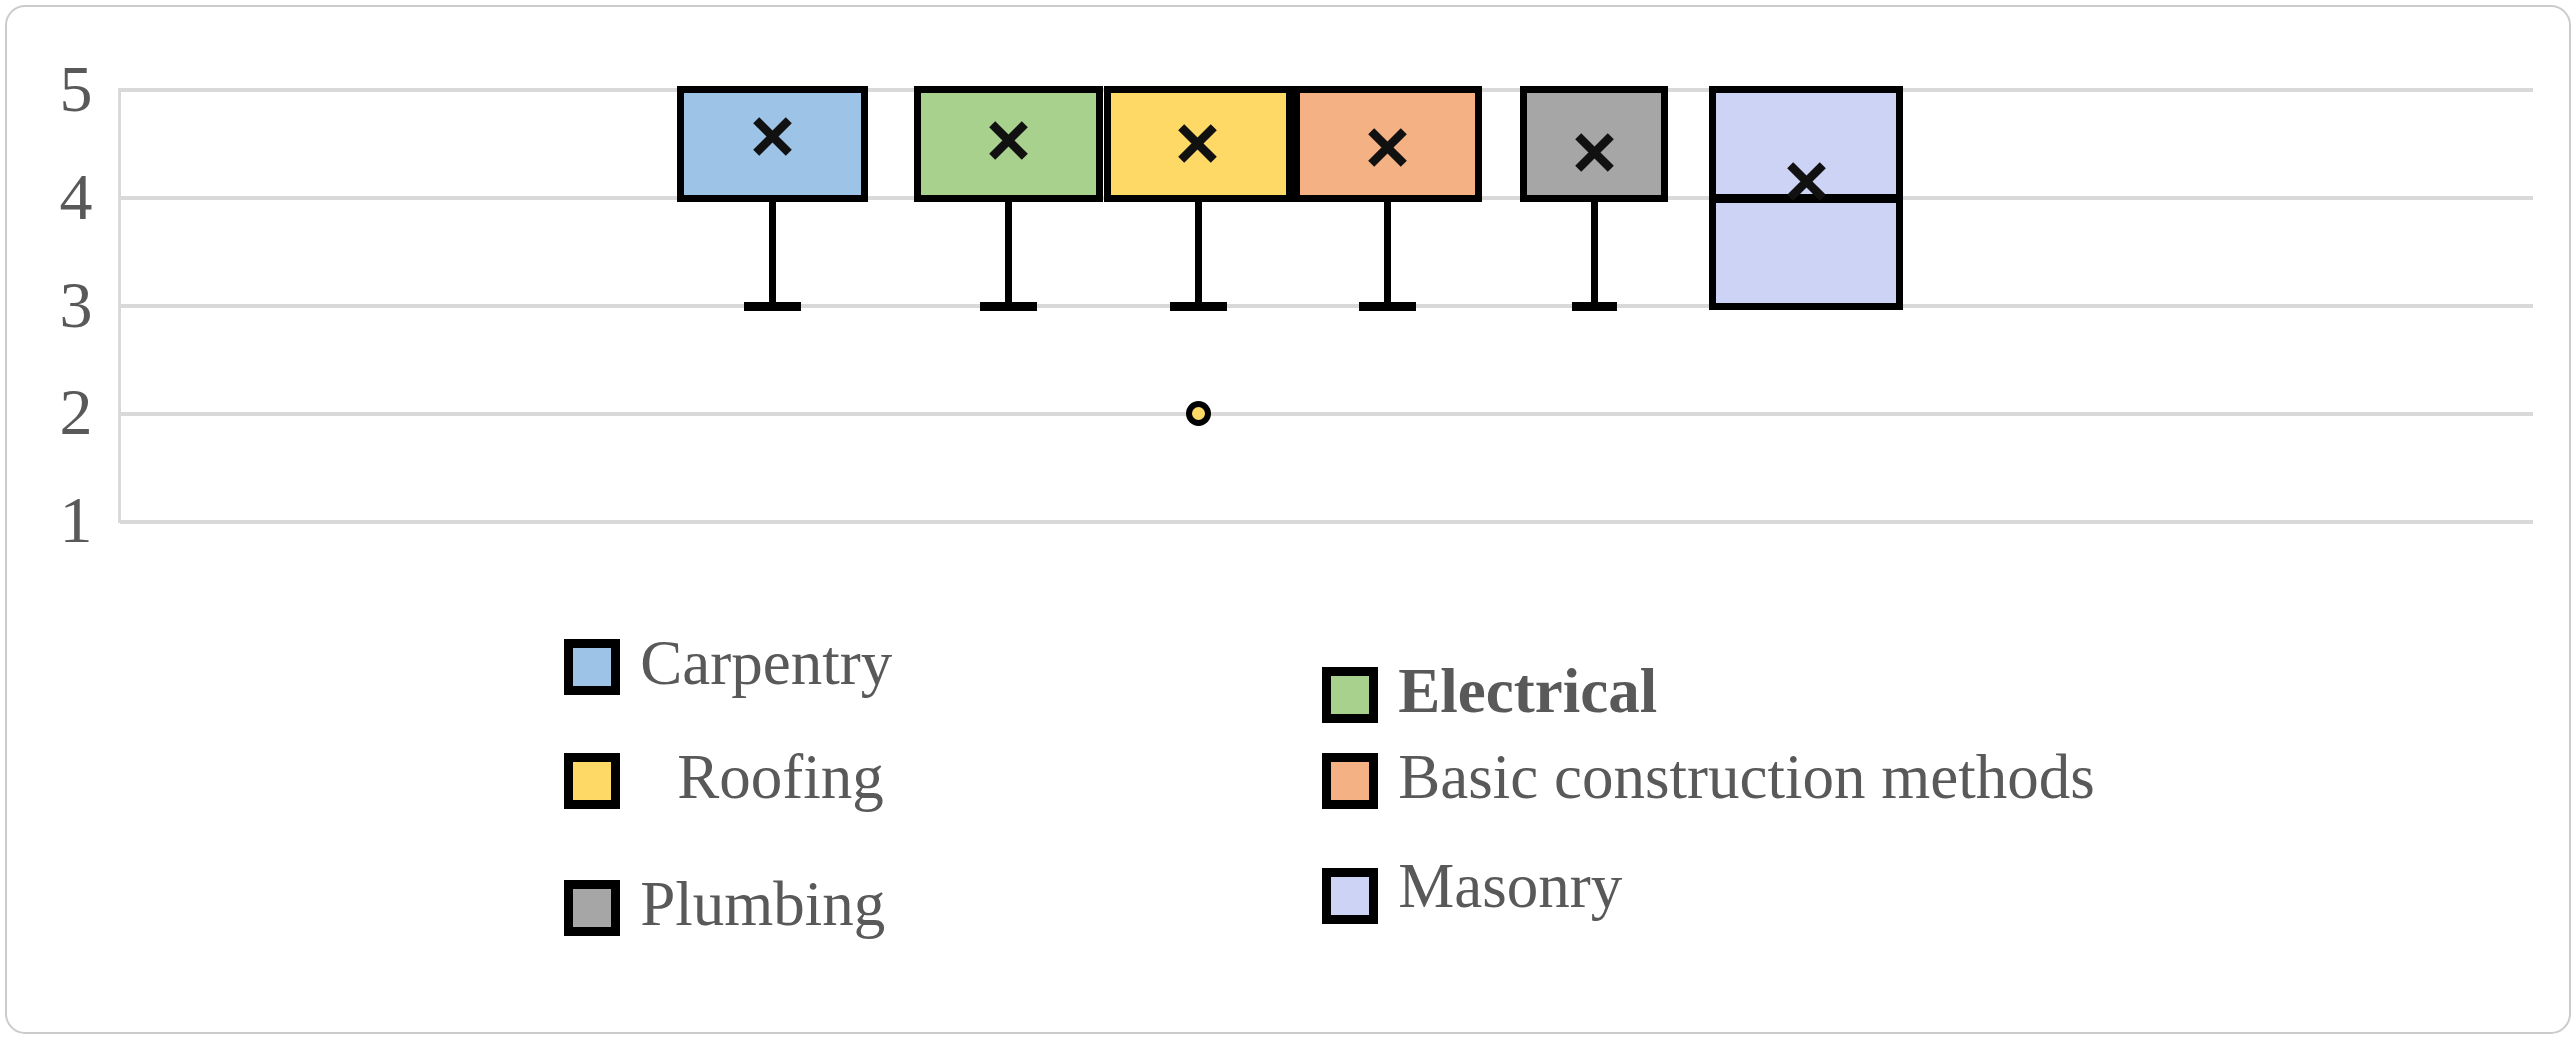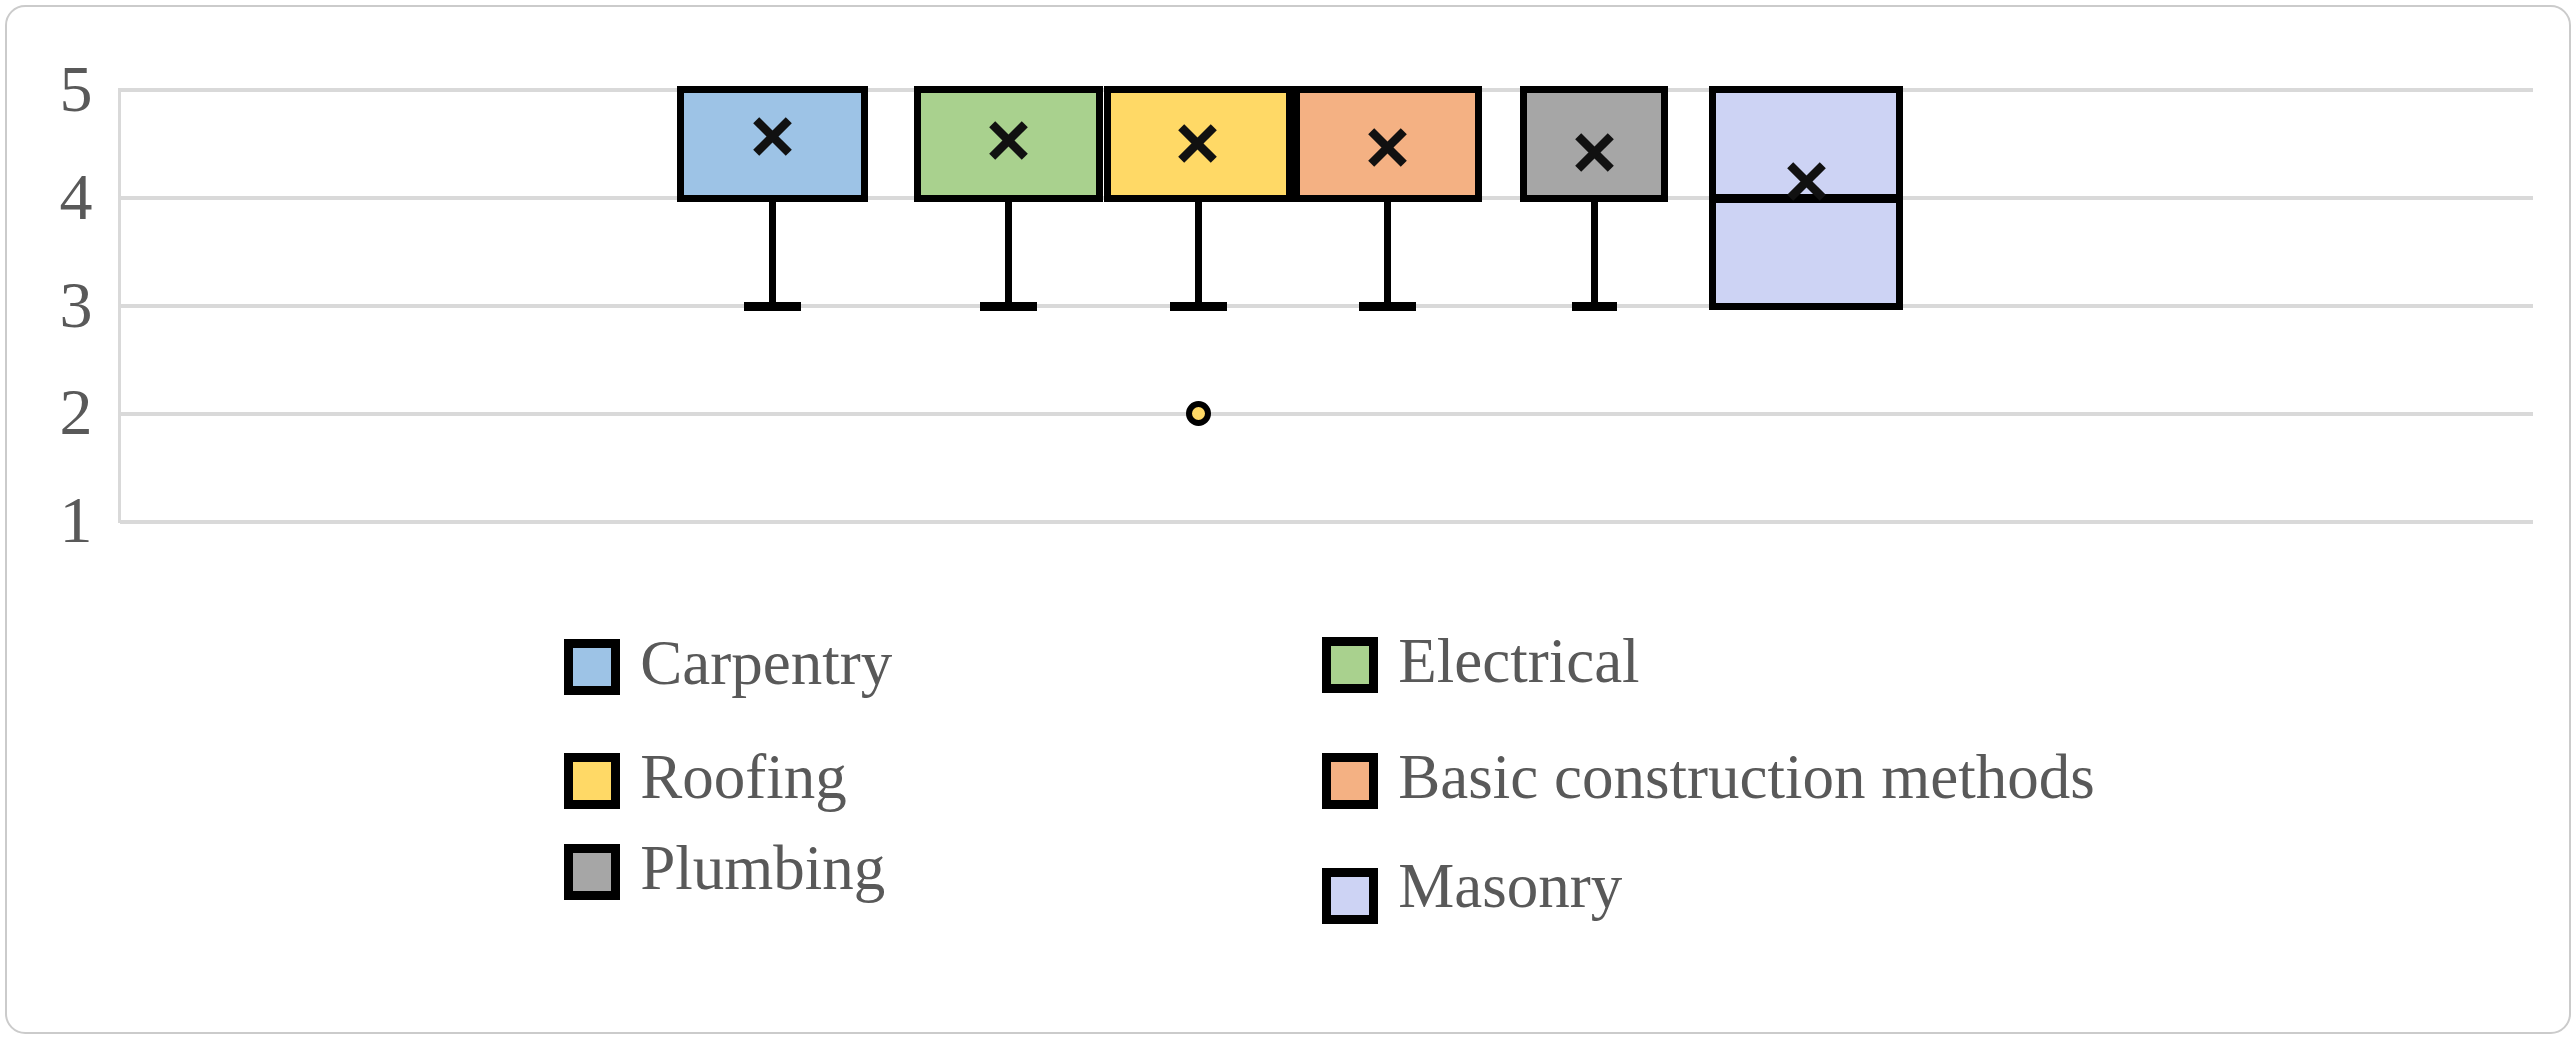--- a/index.html
+++ b/index.html
@@ -80,29 +80,29 @@
       <div class="mean-marker" style="left: 1784px; top: 159px;"><svg width="45" height="45" viewBox="0 0 58 58">
           <line x1="8" y1="8" x2="50" y2="50" stroke="#111" stroke-width="11"></line>
           <line x1="50" y1="8" x2="8" y2="50" stroke="#111" stroke-width="11"></line>
         </svg></div>
     </div>
   <div id="legend">
       <div class="legend-item" style="left: 564px; top: 639px; height: 56px;">
         <div class="swatch" style="background: rgb(157, 195, 230);"></div>
         <div class="legend-label">Carpentry</div>
       </div>
-      <div class="legend-item" style="left: 564px; top: 753px; height: 56px;">
+      <div class="legend-item" style="left: 564px; top: 753px; height: 56px; gap: 37px;">
         <div class="swatch" style="background: rgb(255, 217, 102);"></div>
         <div class="legend-label">Roofing</div>
       </div>
-      <div class="legend-item" style="left: 564px; top: 844px; height: 56px;">
+      <div class="legend-item" style="left: 564px; top: 880px; height: 56px;">
         <div class="swatch" style="background: rgb(166, 166, 166);"></div>
         <div class="legend-label">Plumbing</div>
       </div>
-      <div class="legend-item" style="left: 1322px; top: 637px; height: 56px;">
+      <div class="legend-item" style="left: 1322px; top: 667px; height: 56px; font-weight: bold;">
         <div class="swatch" style="background: rgb(169, 209, 142);"></div>
         <div class="legend-label">Electrical</div>
       </div>
       <div class="legend-item" style="left: 1322px; top: 753px; height: 56px;">
         <div class="swatch" style="background: rgb(244, 177, 131);"></div>
         <div class="legend-label">Basic construction methods</div>
       </div>
       <div class="legend-item" style="left: 1322px; top: 868px; height: 56px; align-items: flex-end;">
         <div class="swatch" style="background: rgb(205, 211, 244);"></div>
         <div class="legend-label">Masonry</div>

